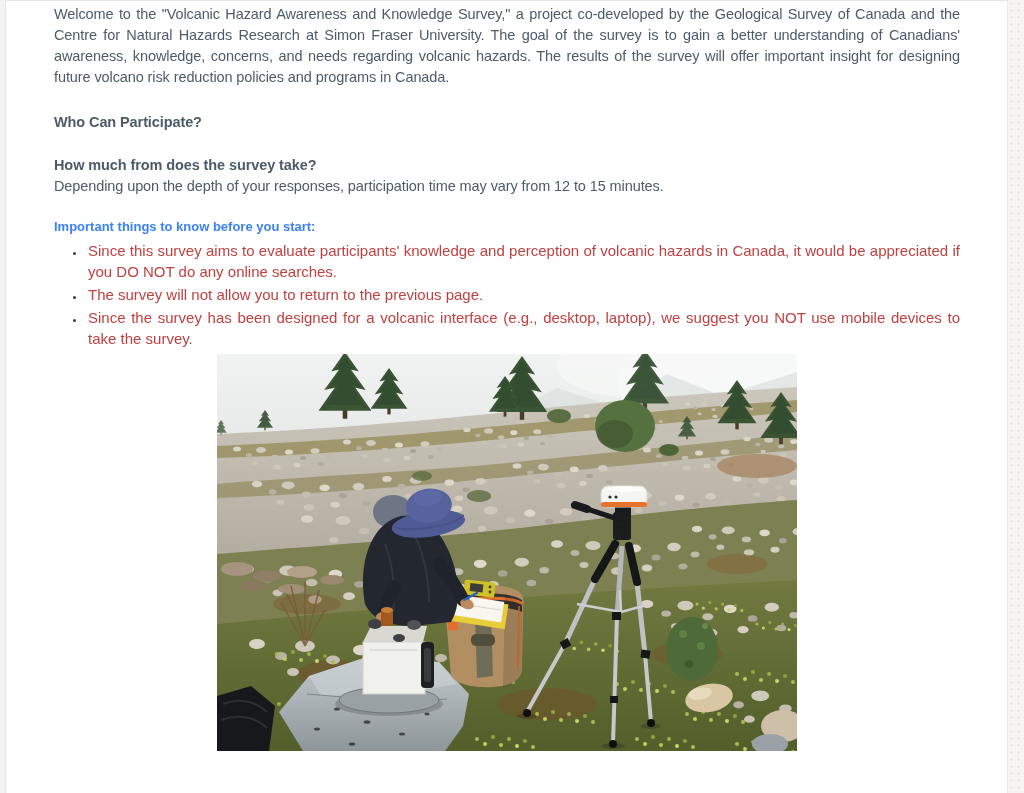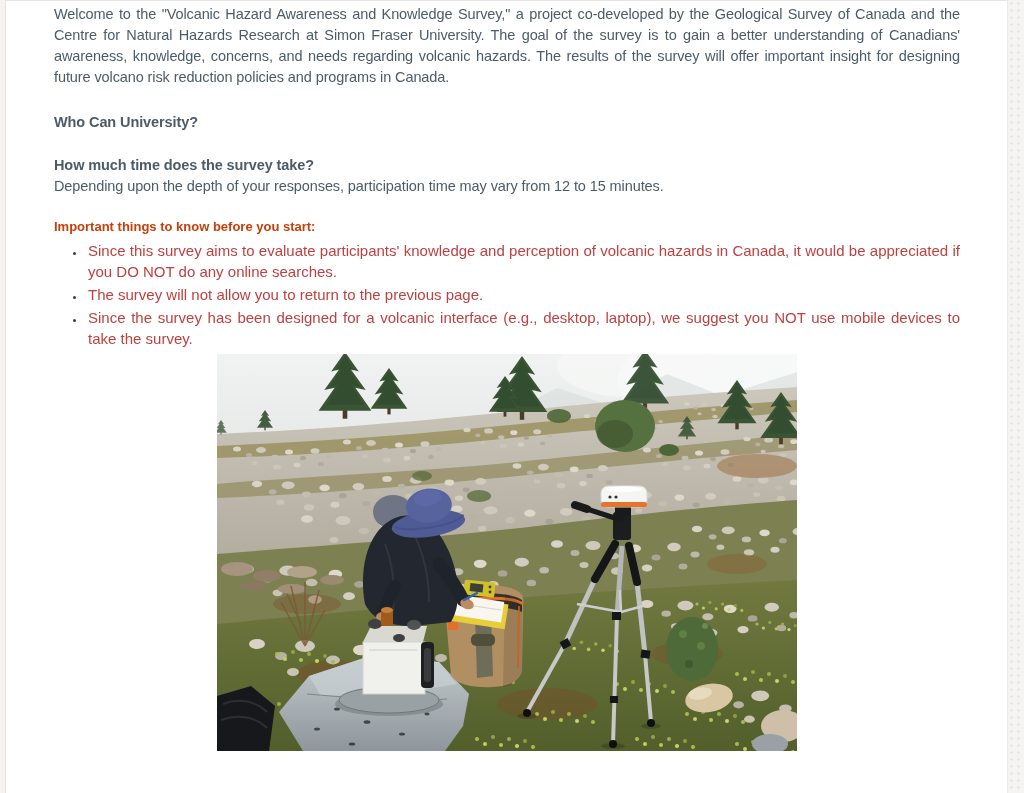--- a/index.html
+++ b/index.html
@@ -22,21 +22,21 @@
   .content { padding:3px 47px 0 48px; color:#4d5b69; }
   .intro-paragraph {
     margin:0; font-size:14.5px; line-height:21px; text-align:justify; letter-spacing:-0.1px;
   }
   .section-heading {
     margin:24px 0 0 0; font-size:14.5px; line-height:21px; font-weight:bold; letter-spacing:-0.1px;
   }
   .section-heading.tighter { margin-top:22px; }
   .section-body { margin:0; font-size:14.5px; line-height:21px; text-align:justify; letter-spacing:-0.1px; }
   .notes-heading {
-    margin:20px 0 0 0; font-size:13px; line-height:19px; font-weight:bold; color:#c2410c;
+    margin:20px 0 0 0; font-size:13px; line-height:19px; font-weight:bold; color:#3b82f6;
   }
   ul.notes {
     margin:4px 0 0 0; padding:0 0 0 32px; color:#bf4040;
   }
   ul.notes li {
     font-size:15px; line-height:21px; text-align:justify; margin:0 0 2px 0; padding-left:2px;
   }
   ul.notes li::marker { color:#323c48; font-size:11px; }
   .photo-wrap {
     width:580px; height:397px; margin:5px auto 0 auto; overflow:hidden; background:#e8ebea;
@@ -46,23 +46,23 @@
 </head>
 <body>
 
 <div class="bg-strip"></div>
 
 <div class="survey-card">
   <div class="content">
 
     <p class="intro-paragraph">Welcome to the "Volcanic Hazard Awareness and Knowledge Survey," a project co-developed by the Geological Survey of Canada and the Centre for Natural Hazards Research at Simon Fraser University. The goal of the survey is to gain a better understanding of Canadians' awareness, knowledge, concerns, and needs regarding volcanic hazards. The results of the survey will offer important insight for designing future volcano risk reduction policies and programs in Canada.</p>
 
-    <p class="section-heading">Who Can University?</p>
-
-    <p class="section-heading tighter">How much time does the survey take?</p>
+    <p class="section-heading">Who Can Participate?</p>
+
+    <p class="section-heading tighter">How much from does the survey take?</p>
     <p class="section-body">Depending upon the depth of your responses, participation time may vary from 12 to 15 minutes.</p>
 
     <p class="notes-heading">Important things to know before you start:</p>
     <ul class="notes">
       <li>Since this survey aims to evaluate participants' knowledge and perception of volcanic hazards in Canada, it would be appreciated if you DO NOT do any online searches.</li>
       <li>The survey will not allow you to return to the previous page.</li>
       <li>Since the survey has been designed for a volcanic interface (e.g., desktop, laptop), we suggest you NOT use mobile devices to take the survey.</li>
     </ul>
 
     <div class="photo-wrap">

